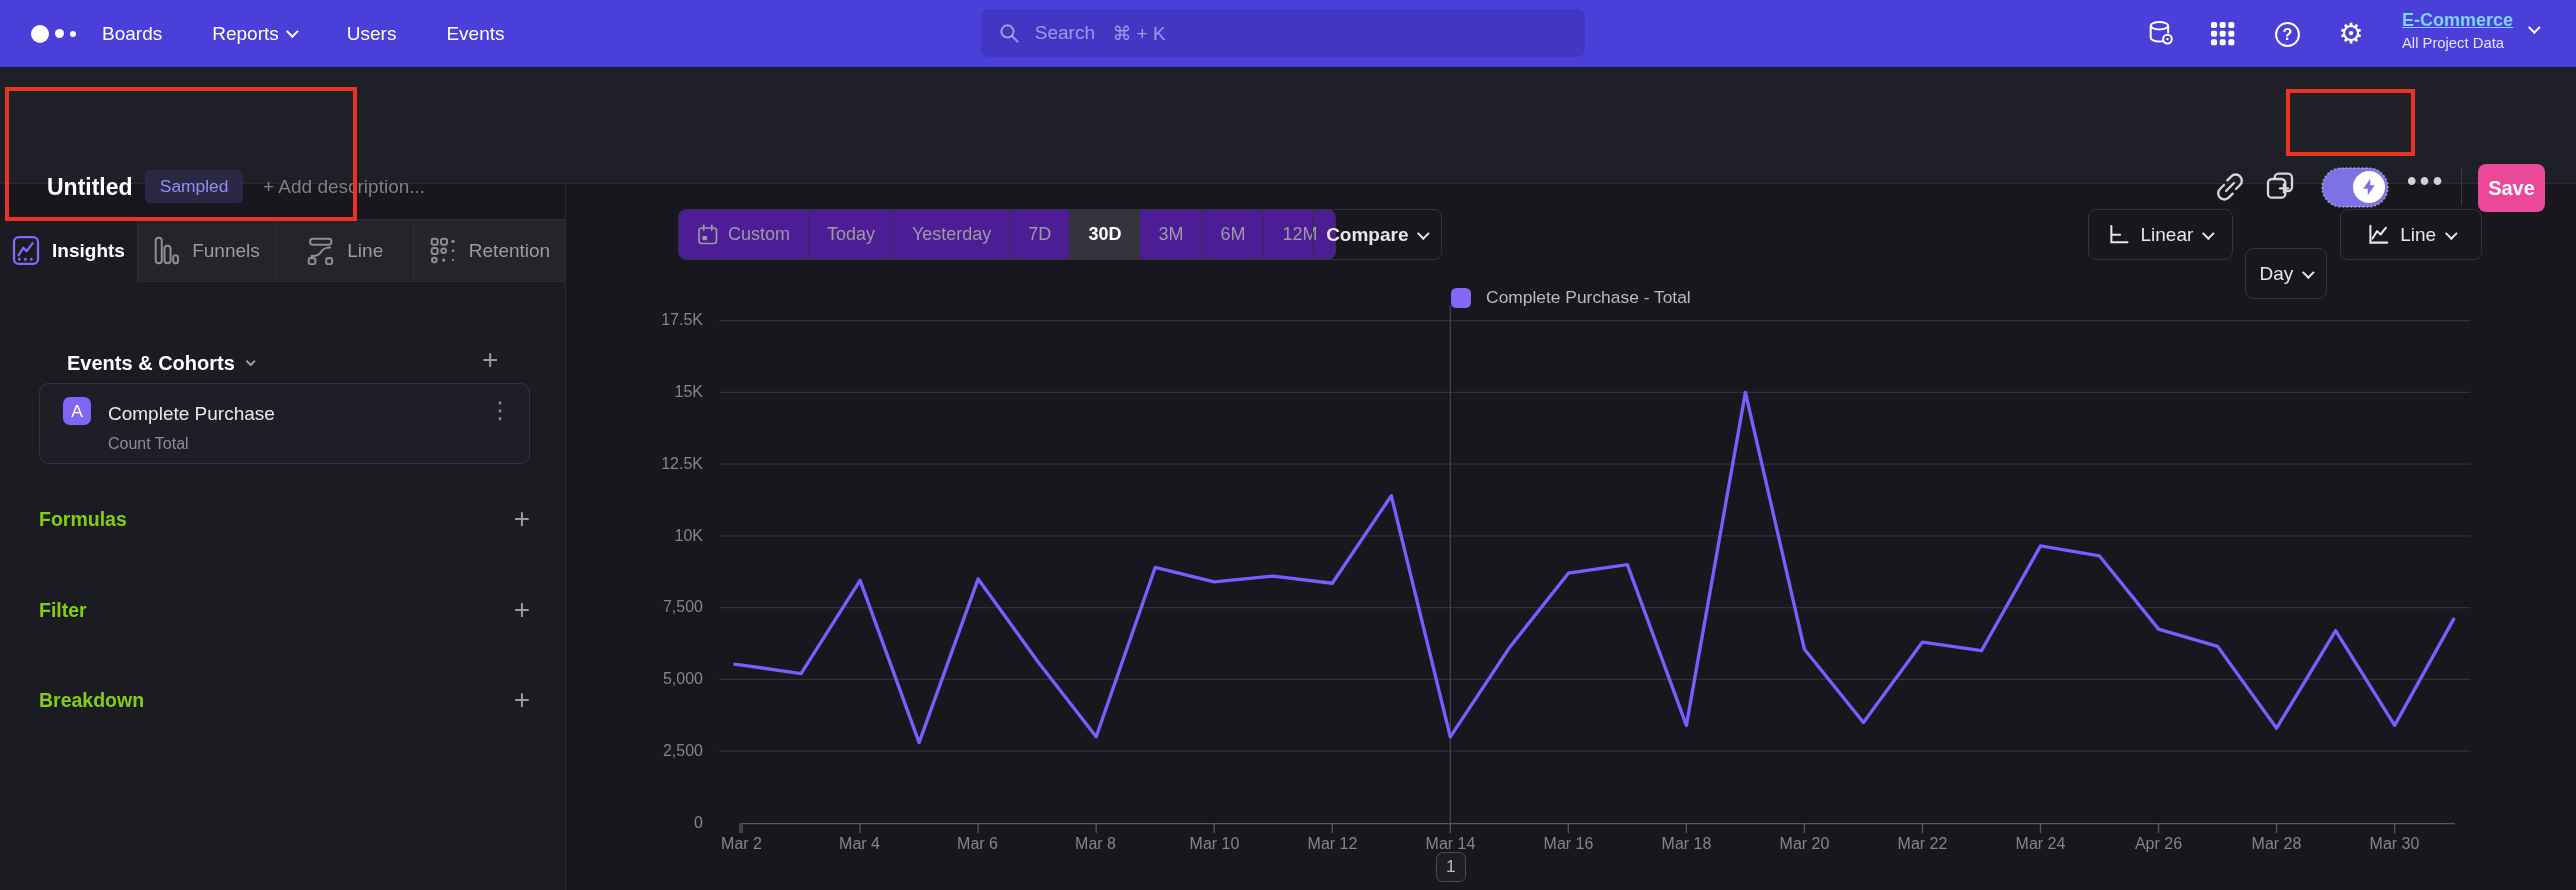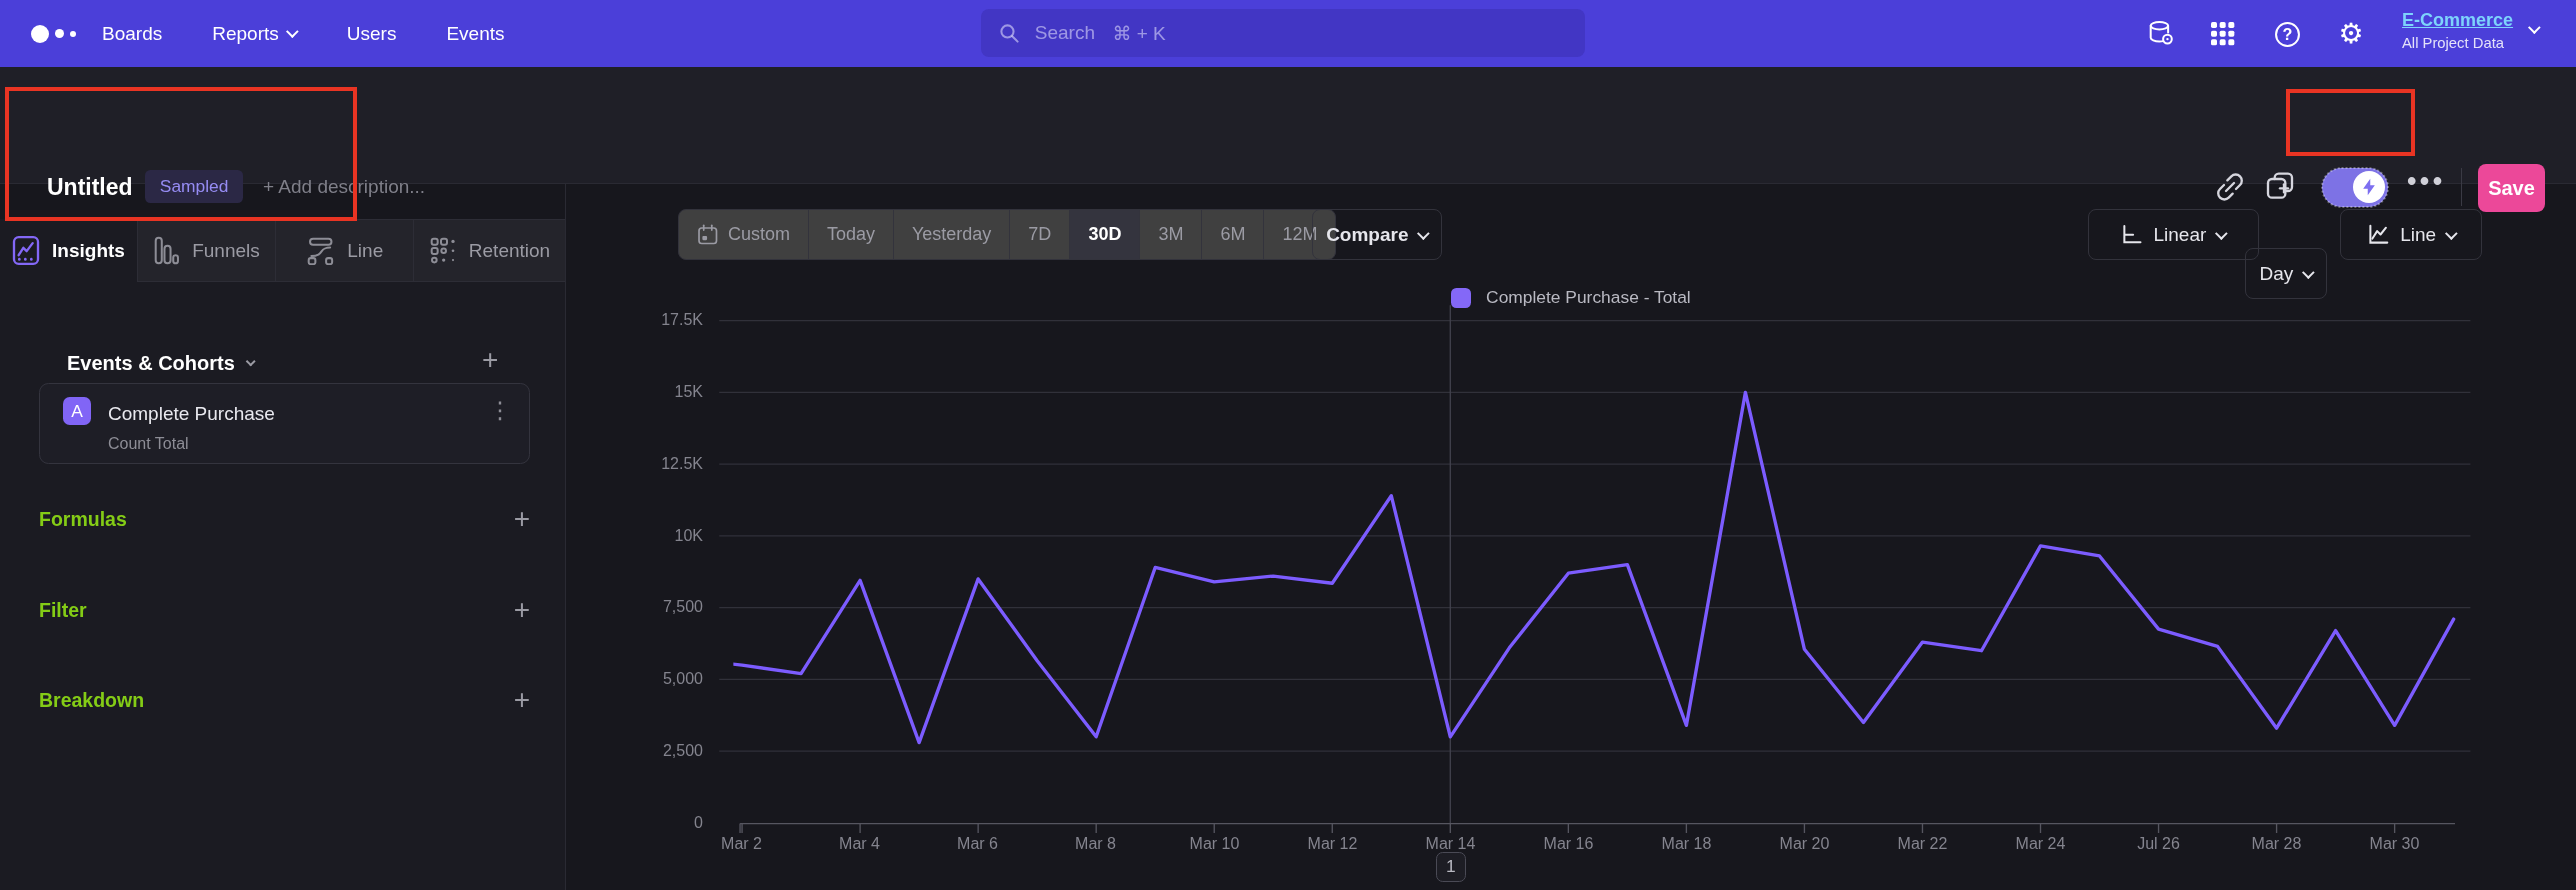--- a/index.html
+++ b/index.html
@@ -60,28 +60,28 @@
   .ec-plus { position:absolute; left:482px; top:64px; }
   .event-card { position:absolute; left:39px; top:101px; width:491px; height:81px; border:1.3px solid #34343e; border-radius:9.4px; background:#1e1e26; cursor:pointer; }
   .card-badge { position:absolute; left:23px; top:13.4px; width:28px; height:28px; background:#8165f6; border-radius:6.7px; color:#fff; font-size:17.4px; display:flex; align-items:center; justify-content:center; }
   .card-title { position:absolute; left:68px; top:19px; font-size:19px; color:#e9e9ef; }
   .card-kebab { position:absolute; right:17.4px; top:13.4px; font-size:23px; color:#8d8d96; cursor:pointer; }
   .card-sub { position:absolute; left:68px; top:51px; font-size:16px; color:#8d8d96; }
   .side-section { position:absolute; left:39px; width:491px; height:32px; display:flex; align-items:center; justify-content:space-between; }
   .side-section .lbl { font-size:19.5px; font-weight:600; color:#84cc16; }
 
   
-  .seg { position:absolute; left:678px; top:209px; height:51px; display:flex; border:1.3px solid #33333c; border-radius:8px; background:#404040; overflow:hidden; z-index:3; }
+  .seg { position:absolute; left:678px; top:209px; height:51px; display:flex; border:1.3px solid #33333c; border-radius:8px; background:#4c1d95; overflow:hidden; z-index:3; }
   .seg-btn { display:flex; align-items:center; gap:9.4px; padding:0 18px; font-size:18px; color:#9b9ba4; border-right:1.3px solid #33333c; cursor:pointer; white-space:nowrap; }
   .seg-btn:last-child { border-right:none; }
   .seg-btn.selected { background:#34343e; color:#ffffff; font-weight:600; }
   .ctl-btn { position:absolute; top:209px; height:51px; border:1.3px solid #33333c; border-radius:8px; display:flex; align-items:center; justify-content:center; gap:10.7px; font-size:19px; color:#e6e6ec; background:transparent; cursor:pointer; z-index:3; }
   .ctl-btn .chev { border-color:#e6e6ec; margin-top:-2.7px; }
   .btn-compare { left:1312px; width:130px; font-weight:600; }
-  .btn-linear { left:2088px; width:171px; }
+  .btn-linear { left:2088px; width:145px; }
   .btn-day { left:2245px; width:82px;margin-top:39px; }
   .btn-line { left:2340px; width:142px; }
 
   
   .legend { position:absolute; left:566px; top:287px; width:2010px; display:flex; justify-content:center; align-items:center; gap:14.8px; z-index:2; cursor:pointer; }
   .legend-swatch { width:20px; height:20px; border-radius:5.4px; background:#8468f7; }
   .legend-label { font-size:17.4px; color:#b9b9c2; }
   #chart-svg { position:absolute; left:0; top:0; z-index:1; pointer-events:none; }
   .ylabel { position:absolute; left:602px; width:101px; text-align:right; font-size:16px; color:#84848e; }
   .xlabel { position:absolute; top:835px; width:107px; text-align:center; font-size:16px; color:#84848e; }
@@ -395,21 +395,21 @@
       <div class="xlabel" style="left: 924px;">Mar 6</div>
       <div class="xlabel" style="left: 1042px;">Mar 8</div>
       <div class="xlabel" style="left: 1161px;">Mar 10</div>
       <div class="xlabel" style="left: 1279px;">Mar 12</div>
       <div class="xlabel" style="left: 1397px;">Mar 14</div>
       <div class="xlabel" style="left: 1515px;">Mar 16</div>
       <div class="xlabel" style="left: 1633px;">Mar 18</div>
       <div class="xlabel" style="left: 1751px;">Mar 20</div>
       <div class="xlabel" style="left: 1869px;">Mar 22</div>
       <div class="xlabel" style="left: 1987px;">Mar 24</div>
-      <div class="xlabel" style="left: 2105px;">Jul 26</div>
+      <div class="xlabel" style="left: 2105px;">Apr 26</div>
       <div class="xlabel" style="left: 2223px;">Mar 28</div>
       <div class="xlabel" style="left: 2341px;">Mar 30</div>
     </div>
   <div>
       <div class="ann-badge" style="left: 1436px; top: 852px;">1</div>
     </div>
 
 </div>
 
 

